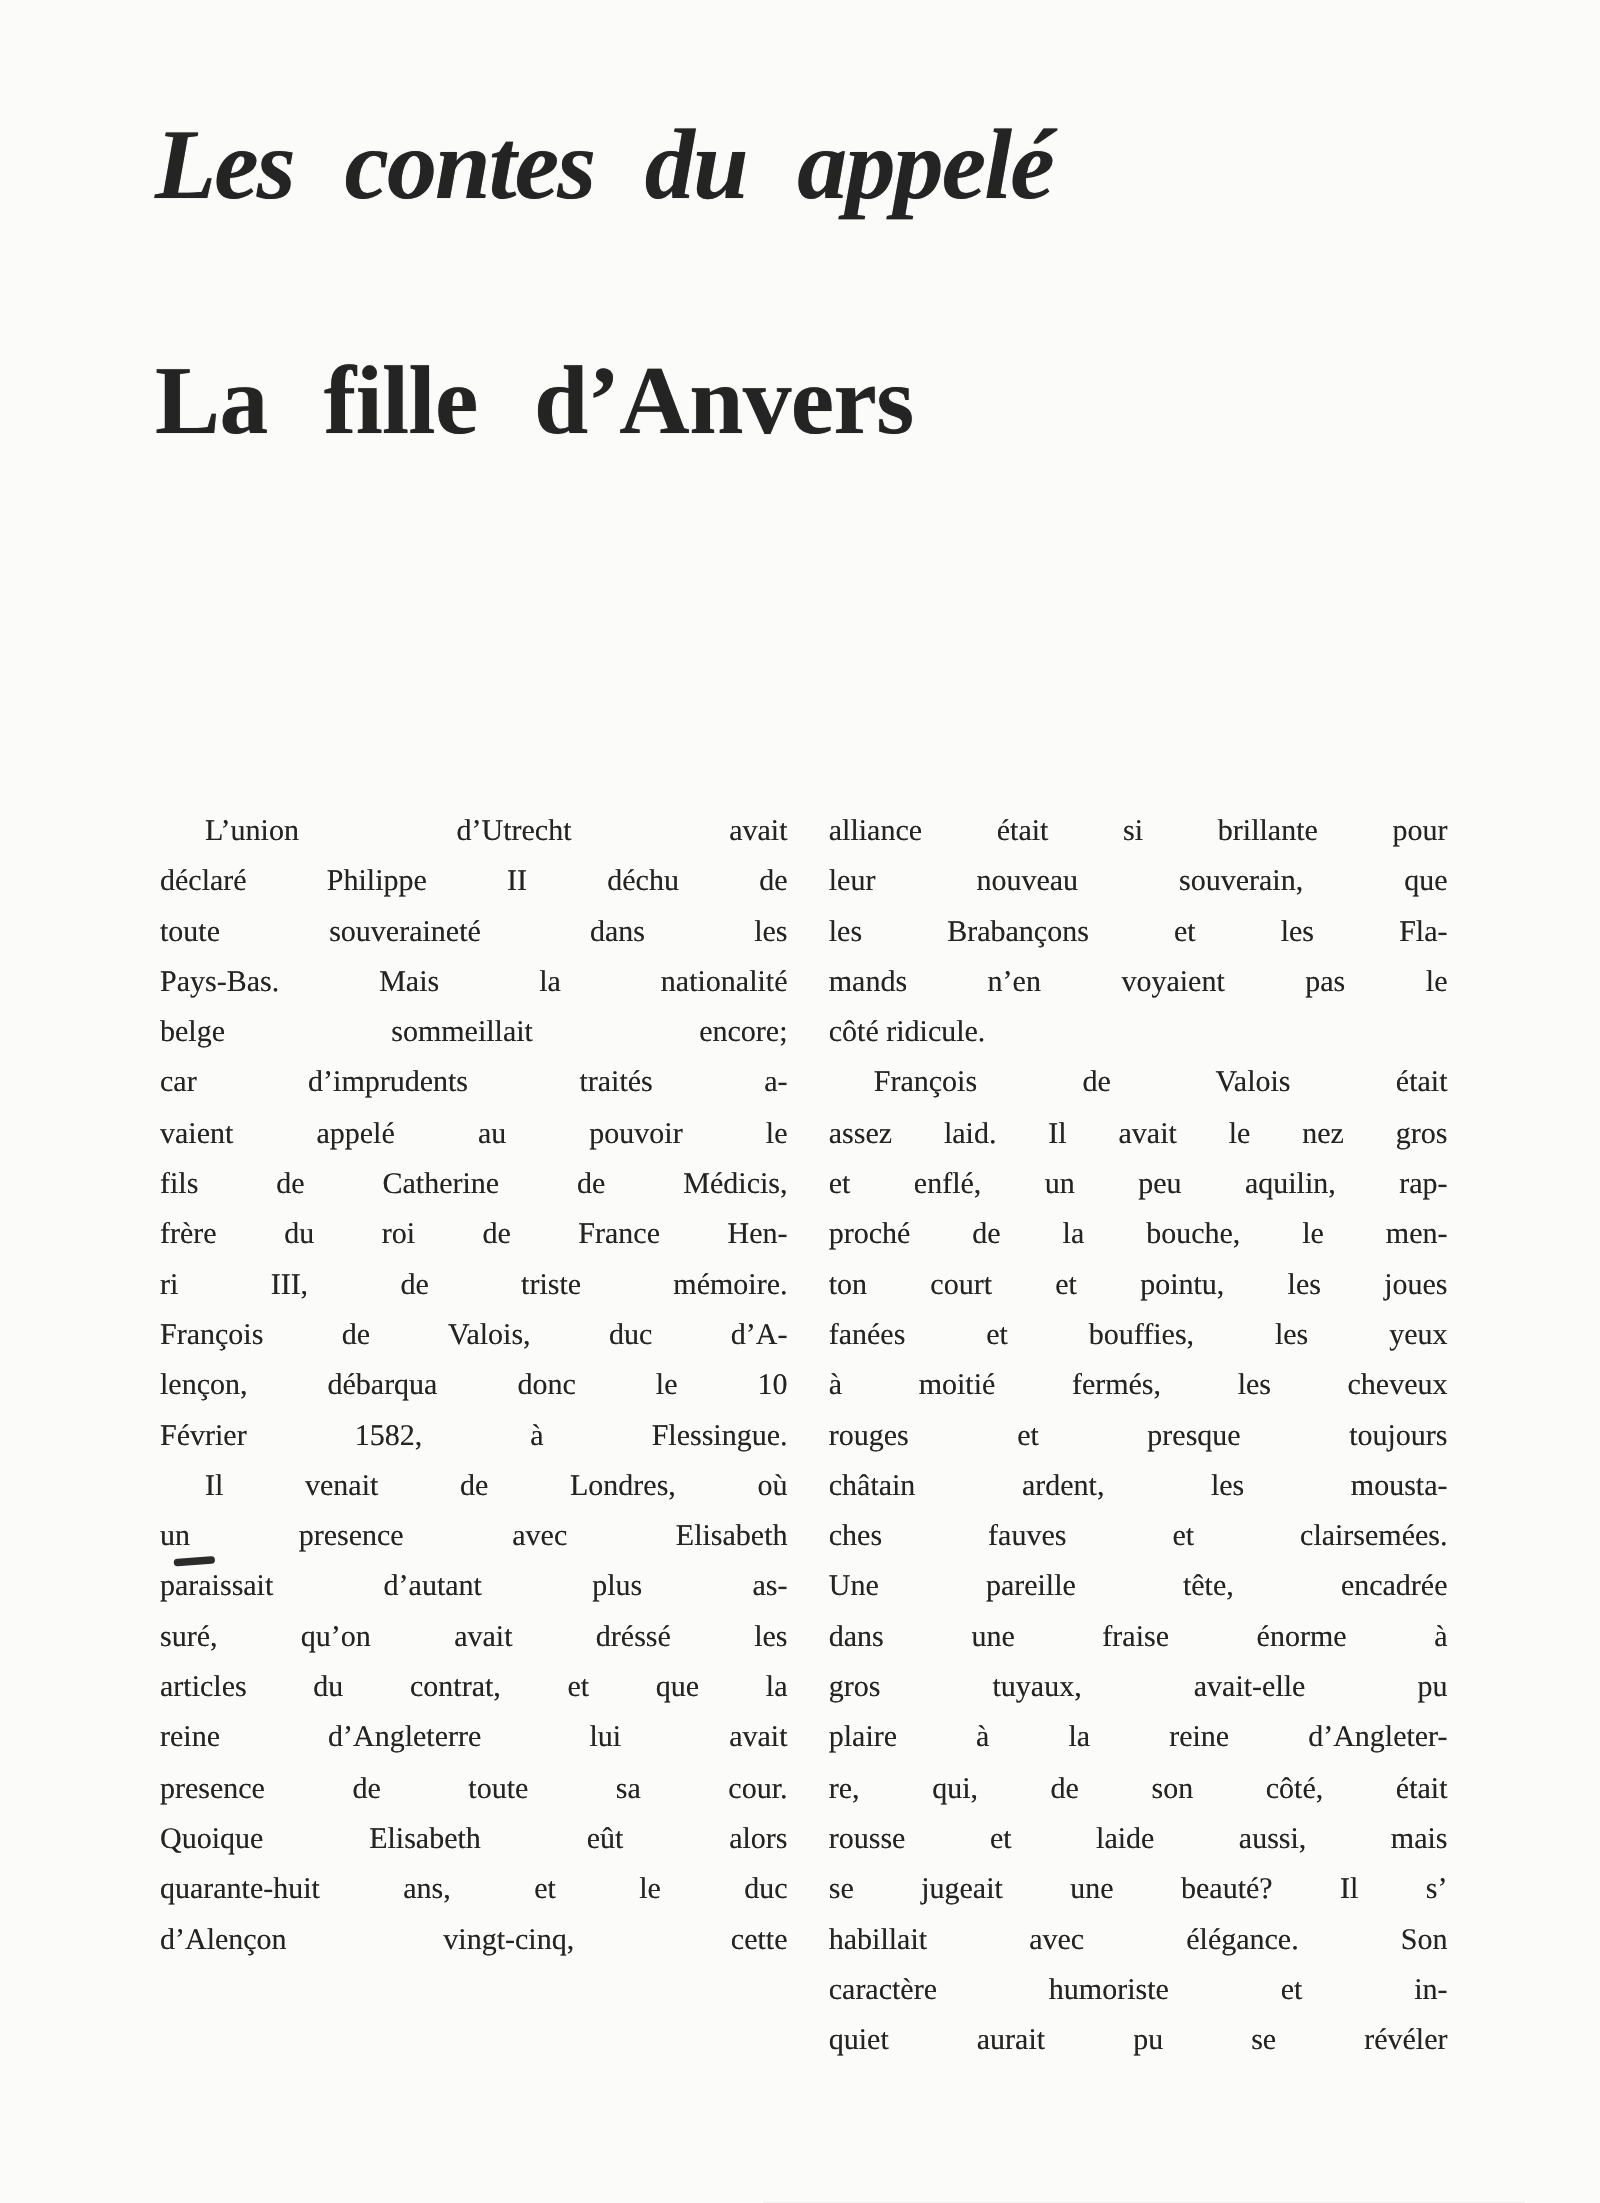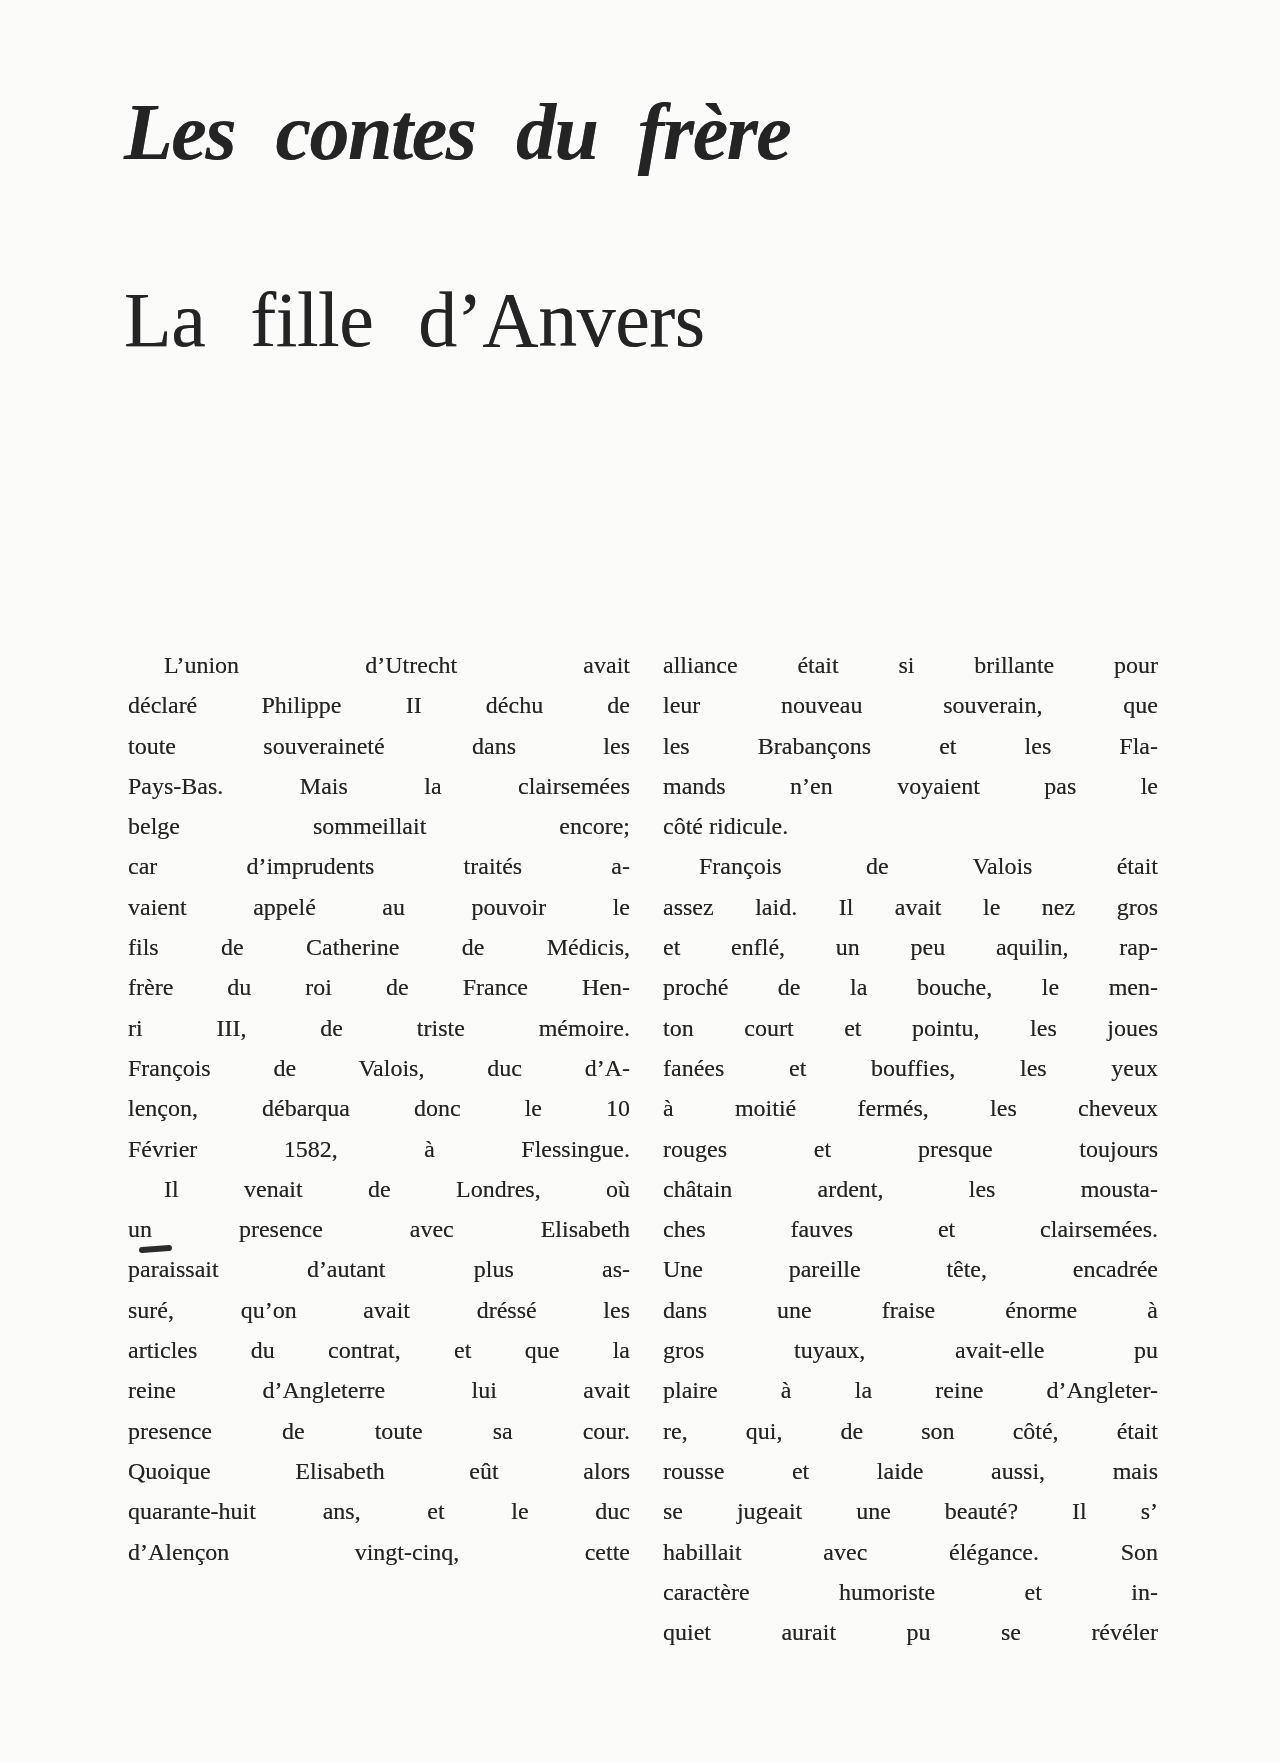--- a/index.html
+++ b/index.html
@@ -22,21 +22,21 @@
     line-height:1;
     letter-spacing:-1.5px;
     word-spacing:22px;
     white-space:nowrap;
     text-shadow:0 0 0.6px rgba(20,20,20,.55);
   }
   .story-title {
     position:absolute;
     left:124px; top:281px;
     margin:0;
-    font-weight:normal;
+    font-weight:bold;
     font-size:78px;
     line-height:1;
     letter-spacing:-0.5px;
     word-spacing:26px;
     white-space:nowrap;
     text-shadow:0 0 0.6px rgba(20,20,20,.55);
   }
   .cols {
     position:absolute;
     left:128px; top:645px;
@@ -64,29 +64,29 @@
     width:33px; height:6px;
     background:#2c2c2c;
     border-radius:3px;
     transform:rotate(-4deg);
   }
 </style>
 </head>
 <body>
 
 <div class="page">
-  <h1 class="series-title">Les contes du frère</h1>
+  <h1 class="series-title">Les contes du appelé</h1>
   <h2 class="story-title">La fille d’Anvers</h2>
 
   <div class="cols">
     <div class="col col-left">
         <div class="line indent">L’union d’Utrecht avait</div>
         <div class="line">déclaré Philippe II déchu de</div>
         <div class="line">toute souveraineté dans les</div>
-        <div class="line">Pays-Bas. Mais la clairsemées</div>
+        <div class="line">Pays-Bas. Mais la nationalité</div>
         <div class="line">belge sommeillait encore;</div>
         <div class="line">car d’imprudents traités a-</div>
         <div class="line">vaient appelé au pouvoir le</div>
         <div class="line">fils de Catherine de Médicis,</div>
         <div class="line">frère du roi de France Hen-</div>
         <div class="line">ri III, de triste mémoire.</div>
         <div class="line">François de Valois, duc d’A-</div>
         <div class="line">lençon, débarqua donc le 10</div>
         <div class="line">Février 1582, à Flessingue.</div>
         <div class="line indent">Il venait de Londres, où</div>

